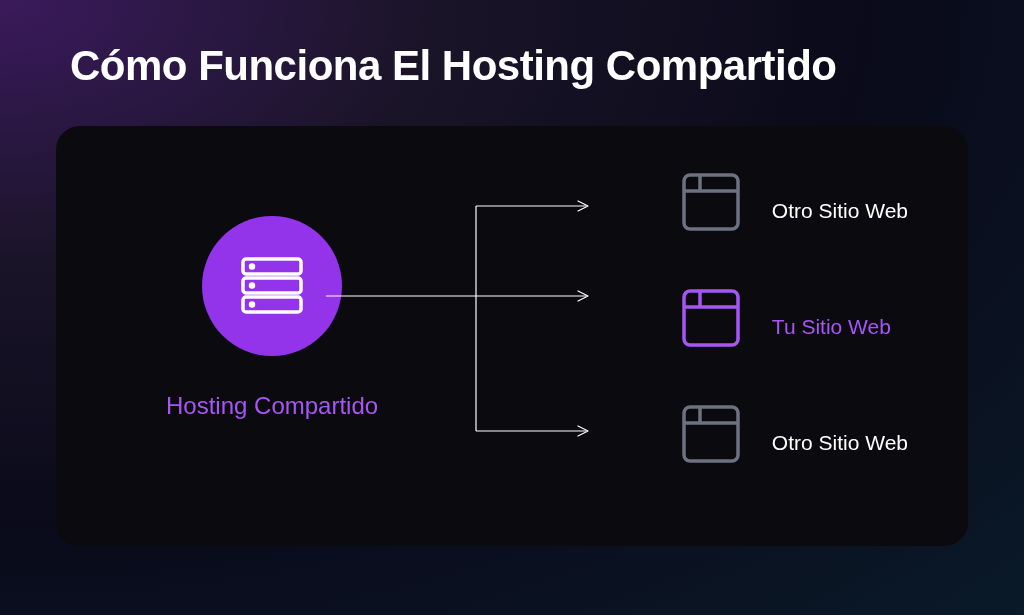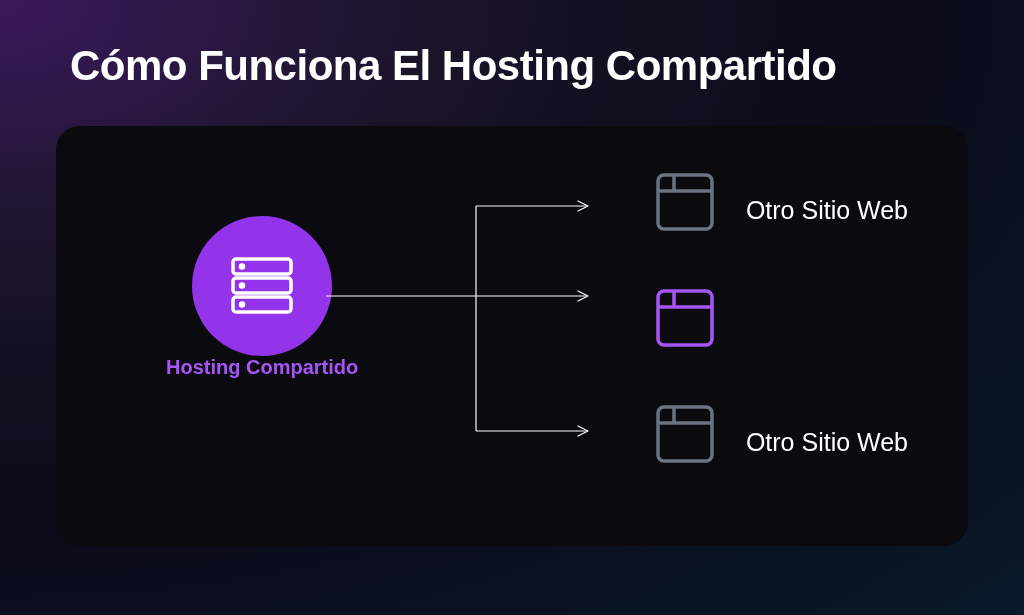--- a/index.html
+++ b/index.html
@@ -51,22 +51,23 @@
       justify-content: center;
     }
     
     .server-icon {
       width: 70px;
       height: 70px;
     }
     
     .server-label {
       color: #a855f7;
-      font-size: 20px;
-      font-weight: 700;
+      font-size: 24px;
+      font-weight: 400;
+      margin-top: 36px;
     }
     
     .arrows-svg {
       position: absolute;
       left: 260px;
       top: 60px;
       width: 280px;
       height: 280px;
     }
     
@@ -84,21 +85,21 @@
       align-items: center;
       gap: 30px;
     }
     
     .browser-icon {
       width: 62px;
       height: 62px;
     }
     
     .site-label {
-      font-size: 25px;
+      font-size: 21px;
       font-weight: 400;
       margin-top: 17px;
     }
     
     .site-label.other {
       color: #ffffff;
     }
     
     .site-label.yours {
       color: #a855f7;
@@ -149,20 +150,21 @@
       </svg>
       <span class="site-label other">Otro Sitio Web</span>
     </div>
 
     <div class="site-row">
       <svg class="browser-icon" viewBox="0 0 62 62" fill="none" stroke="#a855f7" stroke-width="3.5">
         <rect x="4" y="4" width="54" height="54" rx="6"></rect>
         <line x1="4" y1="20" x2="58" y2="20"></line>
         <line x1="20" y1="4" x2="20" y2="20"></line>
       </svg>
+      <span class="site-label yours">Tu Sitio Web</span>
     </div>
 
     <div class="site-row">
       <svg class="browser-icon" viewBox="0 0 62 62" fill="none" stroke="#6b7280" stroke-width="3.5">
         <rect x="4" y="4" width="54" height="54" rx="6"></rect>
         <line x1="4" y1="20" x2="58" y2="20"></line>
         <line x1="20" y1="4" x2="20" y2="20"></line>
       </svg>
       <span class="site-label other">Otro Sitio Web</span>
     </div>

